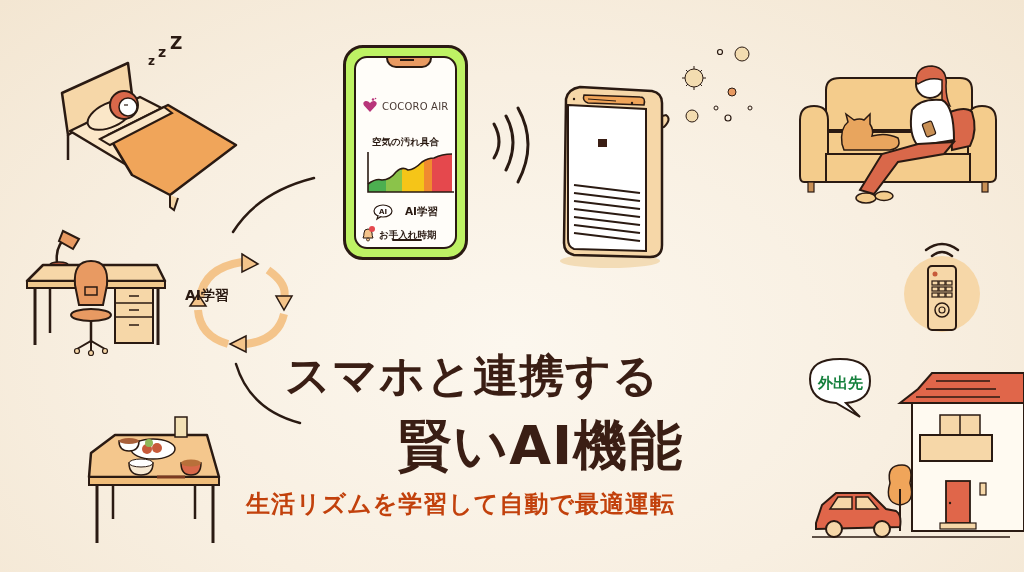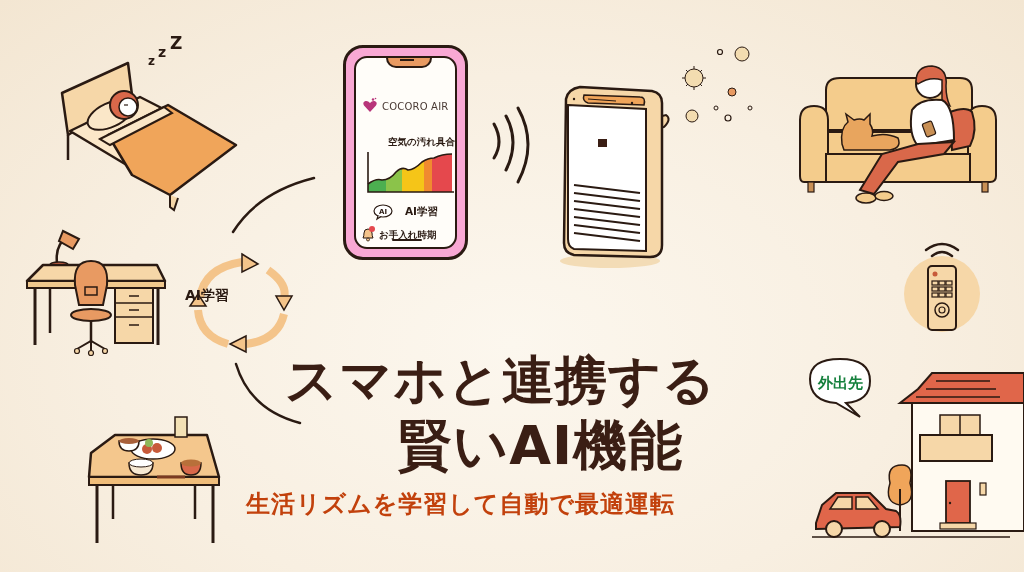--- a/index.html
+++ b/index.html
@@ -9,44 +9,44 @@
     font-family: "DejaVu Sans", sans-serif;
     position: relative;
     color: #3a2418;
   }
   .abs { position: absolute; }
   svg { display: block; overflow: visible; }
 
   
   .phone {
     left: 343px; top: 45px; width: 125px; height: 215px;
-    background: #f9a8d4; border: 3px solid #2a1a12; border-radius: 20px;
+    background: #bef264; border: 3px solid #2a1a12; border-radius: 20px;
   }
   .phone-screen {
     position: absolute; left: 8px; top: 8px; right: 8px; bottom: 8px;
     background: #fffdf9; border: 2px solid #2a1a12; border-radius: 13px; overflow: hidden;
   }
   .notch {
     position: absolute; left: 30px; top: -2px; width: 46px; height: 12px;
     background: #e89a62; border: 2px solid #2a1a12; border-top: none; border-radius: 0 0 10px 10px;
   }
   .notch::after {
     content: ""; position: absolute; left: 12px; top: 3px; width: 14px; height: 2px; background: #2a1a12;
   }
   .brand-row { position: absolute; left: 6px; top: 40px; display: flex; align-items: center; gap: 4px; }
   .brand-text { font-size: 10px; color: #4a3a34; letter-spacing: 0.2px; }
-  .chart-title { position: absolute; left: 0; right: 0; top: 78px; text-align: right; font-size: 9.5px; font-weight: bold; color: #2a1a12; font-family: Liberation Serif, serif; }
+  .chart-title { position: absolute; left: 0; right: 0; top: 78px; text-align: center; font-size: 9.5px; font-weight: bold; color: #2a1a12; font-family: Liberation Serif, serif; }
   .chart-box { position: absolute; left: 10px; top: 94px; width: 88px; height: 42px; }
   .ai-row { position: absolute; left: 0; right: 0; top: 146px; display: flex; justify-content: center; align-items: center; gap: 12px; font-size: 10.5px; font-weight: bold; color: #2a1a12; }
   .maint-row { position: absolute; left: 4px; right: 0; top: 168px; display: flex; align-items: flex-end; gap: 3px; font-size: 9.5px; font-weight: bold; color: #2a1a12; }
   .home-bar { position: absolute; left: 36px; bottom: 6px; width: 30px; height: 2px; background: #2a1a12; border-radius: 2px; }
 
   .cycle-label { left: 185px; top: 287px; font-size: 14px; font-weight: bold; color: #2a1a12; }
 
-  .headline { left: 285px; top: 346px; font-size: 52px; font-weight: bold; color: #3a1e14; letter-spacing: 1px; white-space: nowrap; font-family: "DejaVu Sans", sans-serif; }
+  .headline { left: 285px; top: 346px; font-size: 45px; font-weight: bold; color: #3a1e14; letter-spacing: 1px; white-space: nowrap; font-family: "DejaVu Sans", sans-serif; }
   .headline2 { left: 398px; top: 410px; font-size: 54px; font-weight: bold; color: #3a1e14; letter-spacing: 1px; white-space: nowrap; }
   .subline { left: 246px; top: 488px; font-size: 24px; font-weight: bold; color: #c2410c; letter-spacing: 1px; white-space: nowrap; }
 
   .bubble-text { left: 818px; top: 374px; font-size: 15px; font-weight: bold; color: #15803d; }
 </style>
 </head>
 <body>
 
 <div class="abs" style="left:40px;top:35px;width:200px;height:180px;">
   <svg width="200" height="180" viewBox="0 0 200 180">

